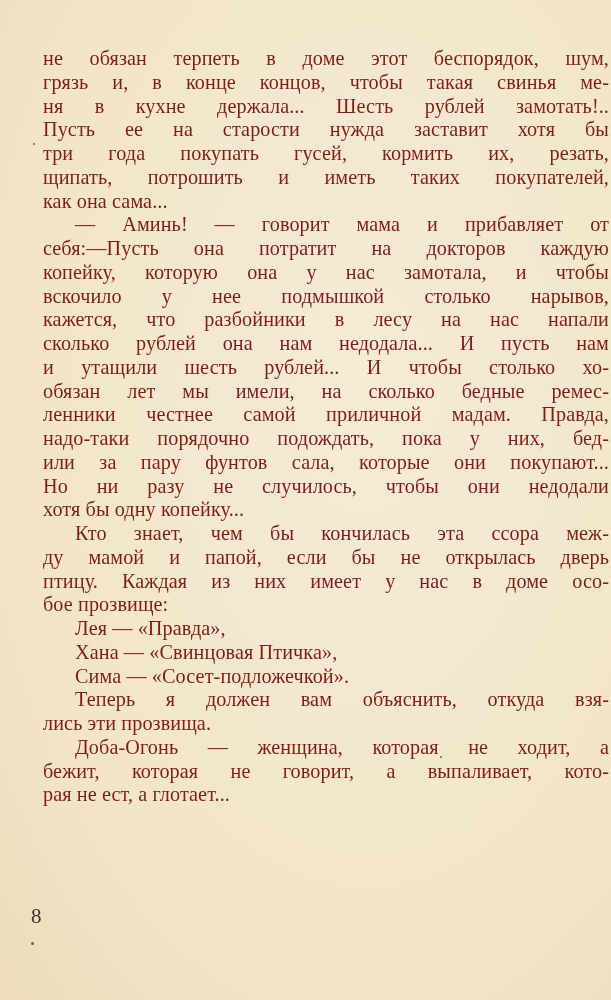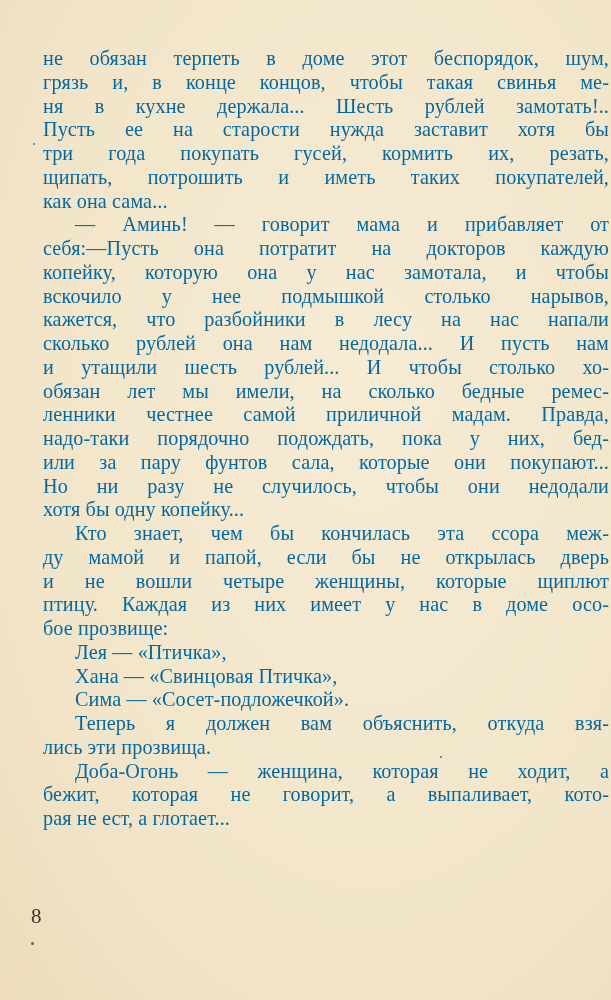--- a/index.html
+++ b/index.html
@@ -7,21 +7,21 @@
     width: 611px; height: 1000px; overflow: hidden;
     background: #f3e8cf;
     background-image: radial-gradient(ellipse at 60% 40%, #f6ecd4 0%, #f1e4c8 70%, #ecdcbc 100%);
     position: relative;
   }
   .page {
     position: absolute; left: 43px; top: 47px; width: 566px;
     font-family: "Liberation Serif", serif;
     font-size: 20.2px;
     line-height: 23.75px;
-    color: #0369a1;
+    color: #7f1d1d;
     letter-spacing: 0.1px;
   }
   .line {
     display: block; height: 23.75px; white-space: nowrap;
     text-align: justify; text-align-last: justify;
   }
   .line.last { text-align-last: left; }
   .line.indent { padding-left: 32px; }
   .page-number {
     position: absolute; left: 31px; top: 904px;
@@ -49,24 +49,23 @@
     <span class="line">сколько рублей она нам недодала... И пусть нам</span>
     <span class="line">и утащили шесть рублей... И чтобы столько хо-</span>
     <span class="line">обязан лет мы имели, на сколько бедные ремес-</span>
     <span class="line">ленники честнее самой приличной мадам. Правда,</span>
     <span class="line">надо-таки порядочно подождать, пока у них, бед-</span>
     <span class="line">или за пару фунтов сала, которые они покупают...</span>
     <span class="line">Но ни разу не случилось, чтобы они недодали</span>
     <span class="line last">хотя бы одну копейку...</span>
     <span class="line indent">Кто знает, чем бы кончилась эта ссора меж-</span>
     <span class="line">ду мамой и папой, если бы не открылась дверь</span>
-    <span class="line">и не вошли четыре женщины, которые щиплют</span>
     <span class="line">птицу. Каждая из них имеет у нас в доме осо-</span>
     <span class="line last">бое прозвище:</span>
-    <span class="line indent last">Лея — «Птичка»,</span>
+    <span class="line indent last">Лея — «Правда»,</span>
     <span class="line indent last">Хана — «Свинцовая Птичка»,</span>
     <span class="line indent last">Сима — «Сосет-подложечкой».</span>
     <span class="line indent">Теперь я должен вам объяснить, откуда взя-</span>
     <span class="line last">лись эти прозвища.</span>
     <span class="line indent">Доба-Огонь — женщина, которая не ходит, а</span>
     <span class="line">бежит, которая не говорит, а выпаливает, кото-</span>
     <span class="line last">рая не ест, а глотает...</span>
   </div>
 
 <div class="page-number">8</div>

